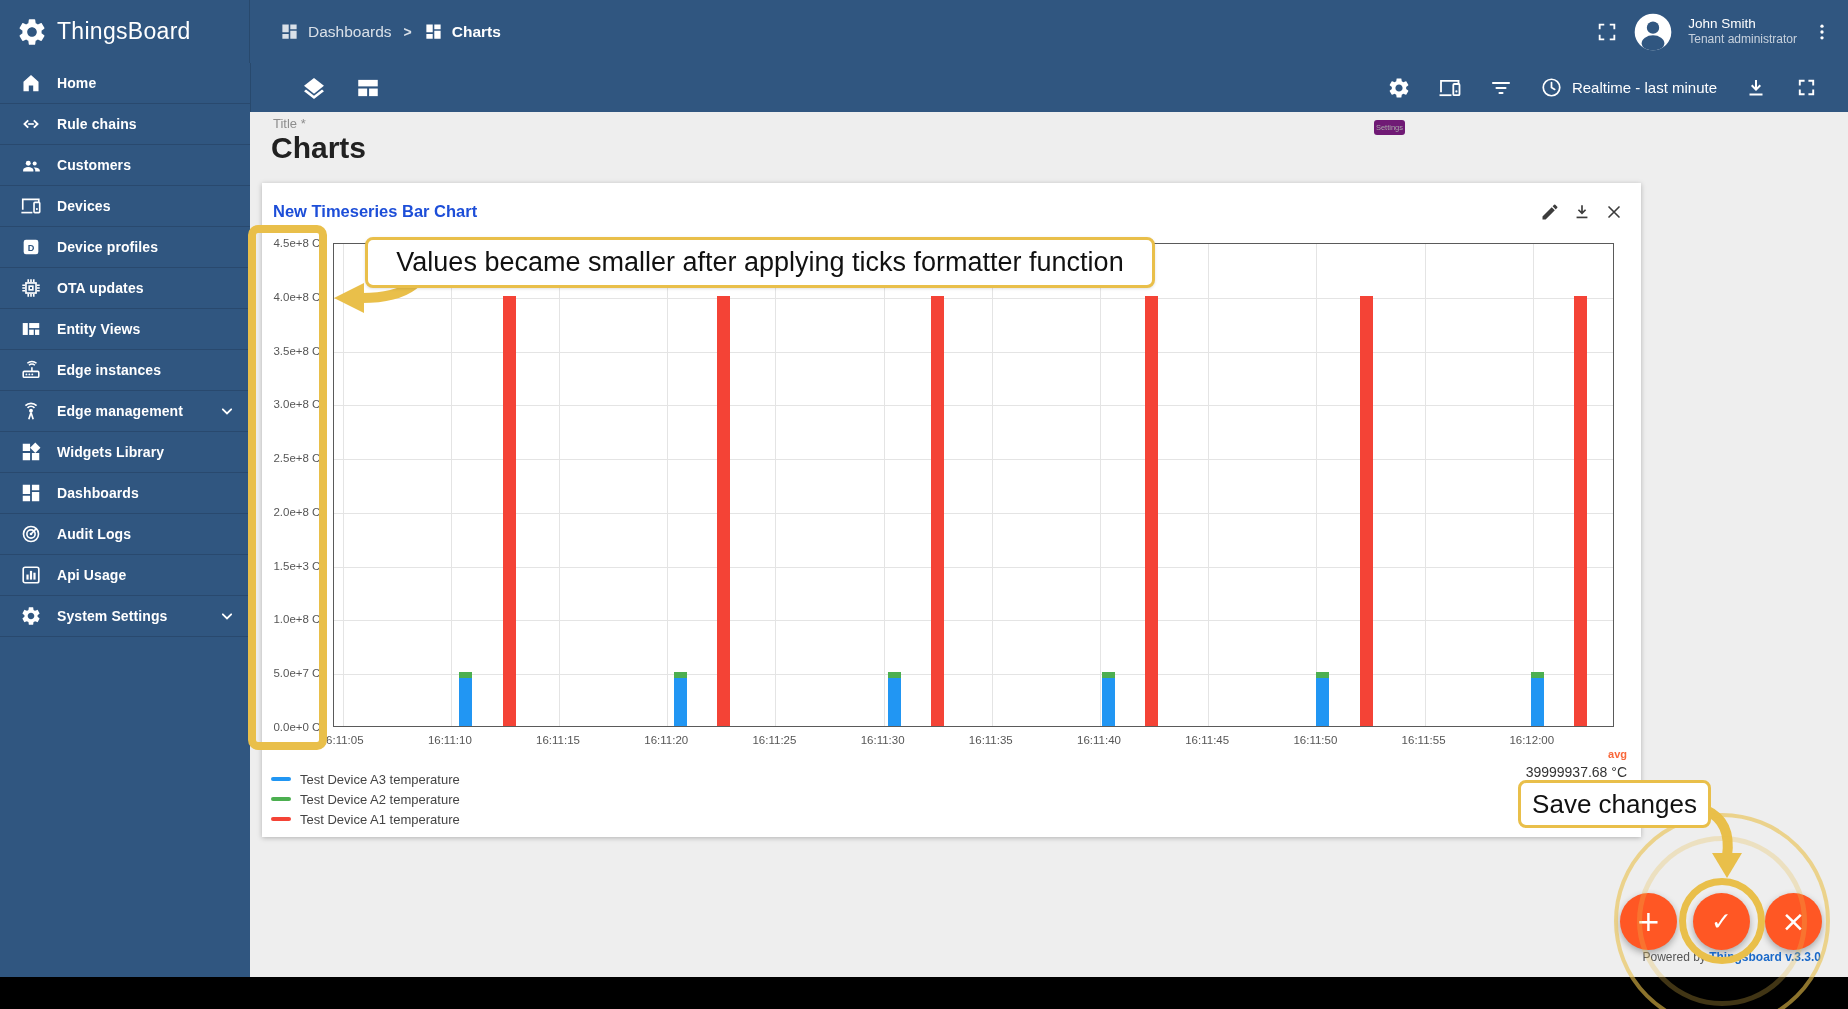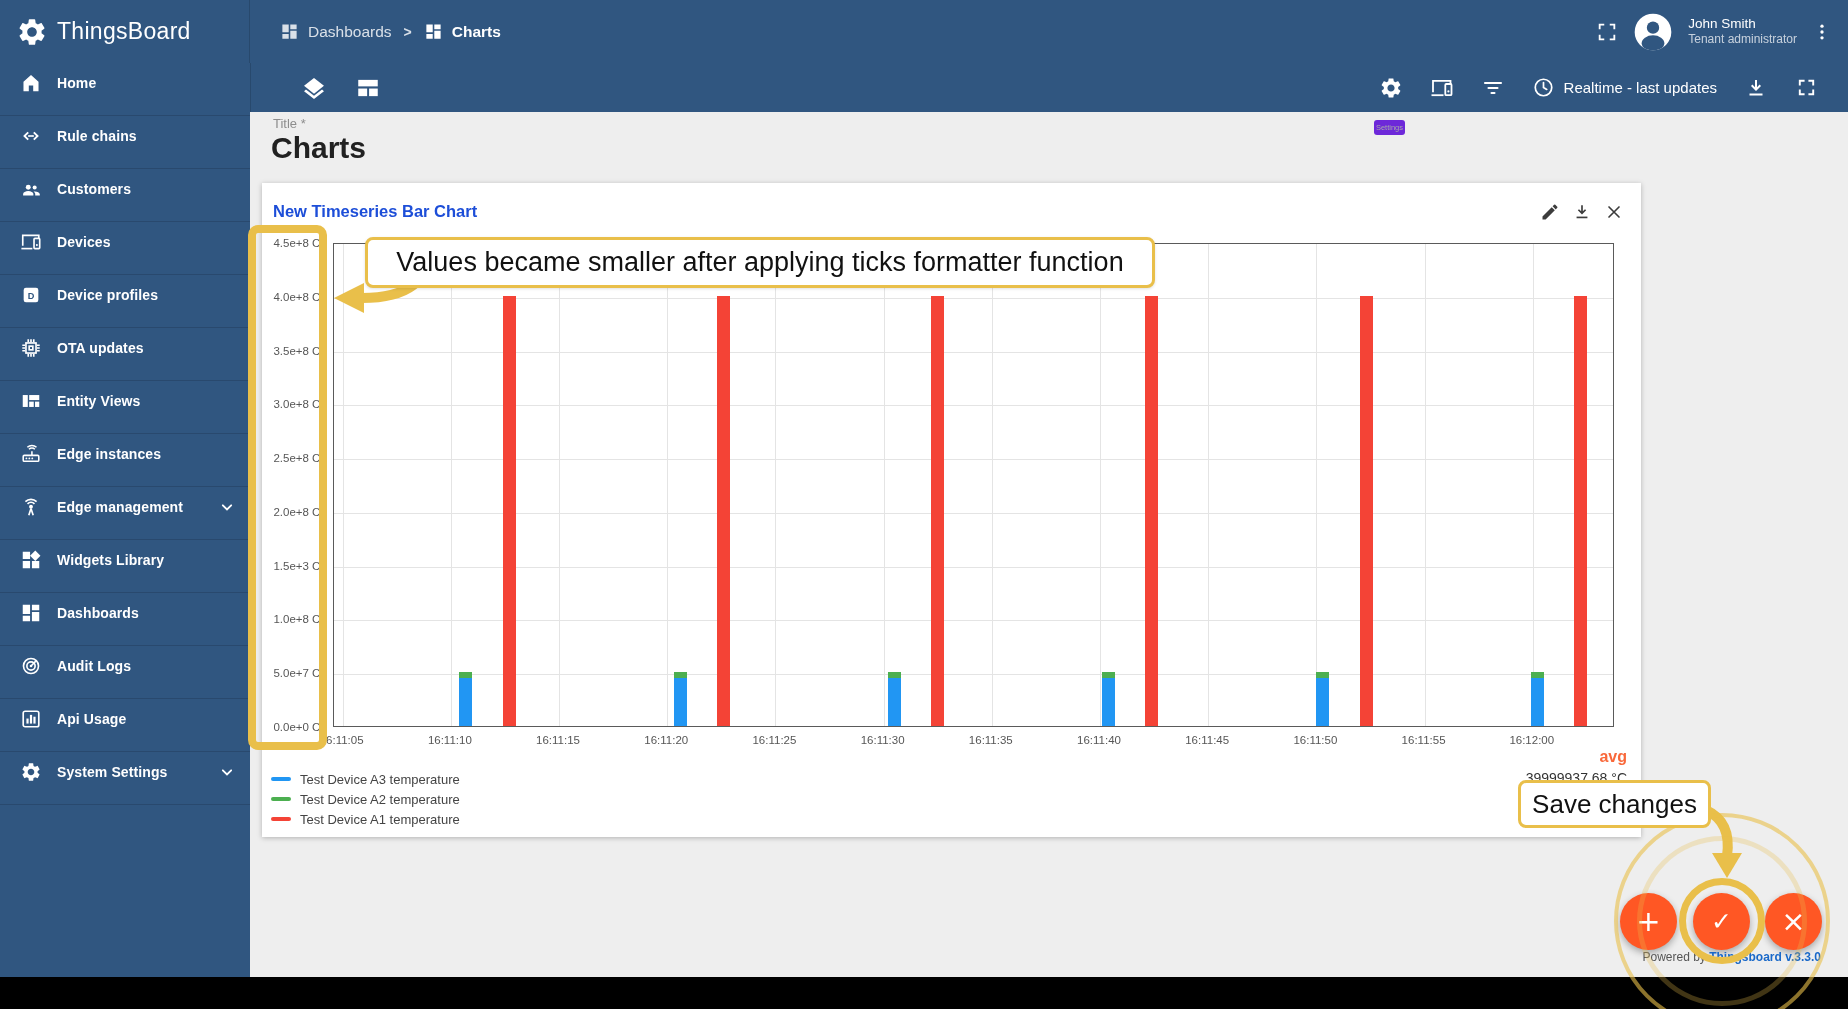--- a/index.html
+++ b/index.html
@@ -18,38 +18,38 @@
   .crumb.current{color:#fff;font-weight:bold}
   .crumb-sep{color:rgba(255,255,255,.82);font-weight:bold;font-size:14px}
   .topbar-right{margin-left:auto;display:flex;align-items:center;gap:15px;padding-right:16px}
   .user-block{line-height:1.3;font-size:13.5px;text-align:left}
   .user-role{font-size:12px;color:rgba(255,255,255,.72)}
   .icon{display:inline-block;vertical-align:middle}
   .icon svg{display:block}
 
   
   .sidebar{position:absolute;left:0;top:63px;width:250px;bottom:0;background:var(--primary,#305680);z-index:2}
-  .nav-item{height:40px;display:flex;align-items:center;padding:0 14px 12px 20px;color:#fff;
+  .nav-item{height:40px;display:flex;align-items:center;padding:0 14px 0 20px;color:#fff;
             border-bottom:1px solid rgba(0,0,0,.14);position:relative;cursor:pointer}
   .nav-icon{width:22px;height:22px;margin-right:15px;flex:none}
   .nav-label{font-size:14px;font-weight:bold;letter-spacing:.1px;white-space:nowrap}
   .nav-chevron{position:absolute;right:13px;width:20px;height:20px}
 
   
   .toolbar{position:absolute;left:250px;top:63px;right:0;height:49px;background:var(--primary,#305680);
            display:flex;align-items:center;color:#fff;z-index:2;border-left:1px solid rgba(0,0,0,.15)}
   .tb-left{display:flex;align-items:center;gap:28px;margin-left:50px}
   .tb-right{margin-left:auto;display:flex;align-items:center;gap:27px;padding-right:30px}
   .tw{display:flex;align-items:center;gap:9px;font-size:15px;cursor:pointer;white-space:nowrap}
   .tb-btn{cursor:pointer}
 
   
   .title-label{position:absolute;left:273px;top:116px;font-size:13px;color:#8d8d8d;z-index:3}
   .page-title{position:absolute;left:271px;top:131px;font-size:30px;font-weight:bold;color:#212121;z-index:3}
-  .settings-pill{position:absolute;left:1374px;top:120px;width:31px;height:15px;background:#6d28d9;
+  .settings-pill{position:absolute;left:1374px;top:120px;width:31px;height:15px;background:#701a75;
                  border-radius:3px;color:#a9a9a9;font-size:7.5px;display:flex;align-items:center;
                  justify-content:center;z-index:3}
 
   
   .widget-card{position:absolute;left:262px;top:183px;width:1379px;height:654px;background:#fff;
                box-shadow:0 1px 5px rgba(0,0,0,.25);z-index:3}
   .widget-title{position:absolute;left:11px;top:19px;font-size:16.5px;font-weight:bold;color:#1d4ed8}
   .widget-actions{position:absolute;right:17px;top:19px;display:flex;gap:12px;color:#3c3c3c}
   .widget-actions .icon{cursor:pointer}
   .plot{position:absolute;left:71px;top:60px;width:1281px;height:484px;border:1px solid #5a5a5a;
@@ -57,21 +57,21 @@
   .gl-v{position:absolute;top:0;bottom:0;width:1px;background:#e4e4e4}
   .gl-h{position:absolute;left:0;right:0;height:1px;background:#e4e4e4}
   .bar{position:absolute;bottom:0;width:13px}
   .y-label{position:absolute;left:0;width:63px;text-align:right;font-size:11.5px;color:#565656;white-space:nowrap}
   .x-label{position:absolute;top:551px;transform:translateX(-50%);font-size:11.5px;color:#565656;white-space:nowrap}
   .legend{position:absolute;left:9px;top:586px}
   .legend-row{display:flex;align-items:center;height:20px;cursor:pointer}
   .legend-dash{width:20px;height:4px;border-radius:2px;margin-right:9px;flex:none}
   .legend-name{font-size:13px;color:#444}
   .agg{position:absolute;right:14px;top:565px;text-align:right}
-  .agg-label{font-size:16px;font-weight:bold;color:var(--avg,#f9683a)}
+  .agg-label{font-size:11px;font-weight:bold;color:var(--avg,#f9683a)}
   .agg-value{font-size:14px;color:#333;margin-top:4px;white-space:nowrap}
 
   
   .hl-rect{position:absolute;left:248px;top:225px;width:79px;height:525px;border:8px solid var(--accent,#e9bf4a);
            border-radius:10px;box-sizing:border-box;z-index:10}
   .arrows{position:absolute;left:0;top:0;width:1848px;height:1009px;z-index:11;pointer-events:none}
   .note-callout{position:absolute;left:365px;top:237px;width:790px;height:51px;background:#fff;
                 border:3px solid var(--accent,#e9bf4a);border-radius:8px;box-sizing:border-box;z-index:12;
                 display:flex;align-items:center;justify-content:center;font-size:27px;color:#111;
                 box-shadow:0 1px 3px rgba(0,0,0,.12)}
@@ -365,21 +365,21 @@
             <path stroke="#fff" stroke-width="2.1" stroke-linecap="round" d="M4 7h16M7.5 12h9M10.5 17h3"></path>
           </svg>
       </span>
       <span class="tw">
         <span class="icon">
           <svg width="23" height="23" viewBox="0 0 24 24">
               <circle cx="12" cy="12" r="8.6" fill="none" stroke="#fff" stroke-width="1.8"></circle>
               <path stroke="#fff" stroke-width="1.8" stroke-linecap="round" fill="none" d="M12 6.8V12l3.4 2"></path>
             </svg>
         </span>
-        <span>Realtime - last updates</span>
+        <span>Realtime - last minute</span>
       </span>
       <span class="icon tb-btn">
         <svg width="24" height="24" viewBox="0 0 24 24" fill="#fff">
             <path d="M11 4h2v7.2l2.6-2.6L17 10l-5 5-5-5 1.4-1.4L11 11.2Z"></path>
             <rect x="5.5" y="17.5" width="13" height="2"></rect>
           </svg>
       </span>
       <span class="icon tb-btn">
         <svg width="23" height="23" viewBox="0 0 24 24" fill="#fff">
             <path d="M4 4h6v2H6v4H4Zm10 0h6v6h-2V6h-4ZM4 14h2v4h4v2H4Zm14 0h2v6h-6v-2h4Z"></path>

